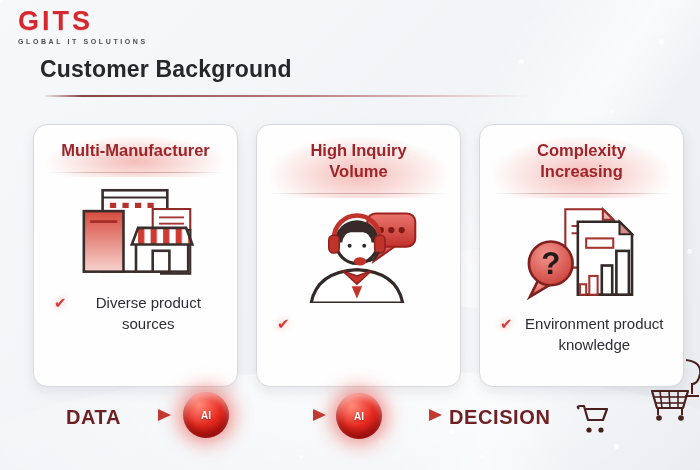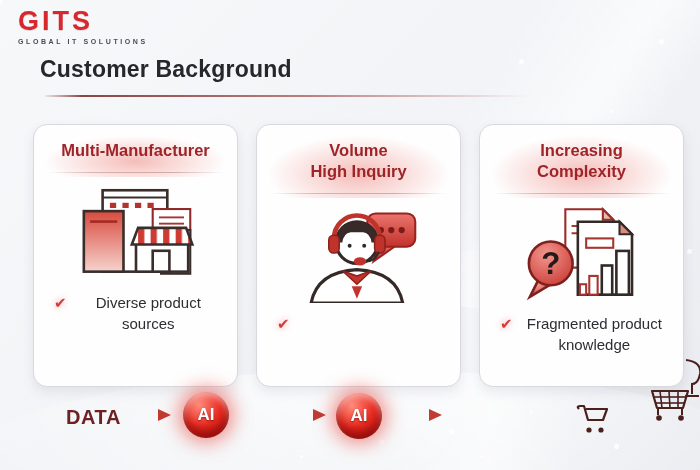--- a/index.html
+++ b/index.html
@@ -54,21 +54,21 @@
   .flow-label{position:absolute;font-size:20px;font-weight:800;color:#6e2125;letter-spacing:.6px;}
   .flow-data{left:66px;top:406px;}
   .flow-decision{left:449px;top:406px;}
   .flow-arrow{position:absolute;top:408px;}
   .arrow-1{left:123px;}
   .arrow-2{left:238px;}
   .arrow-3{left:394px;}
   .ai-ball{position:absolute;width:46px;height:46px;border-radius:50%;
     background:radial-gradient(circle at 35% 28%,#ff8a7a 0%,#ea2a20 48%,#9f0d0e 100%);
     box-shadow:0 0 18px 5px rgba(232,45,35,.5),inset 0 -7px 10px rgba(110,0,0,.55),inset 0 4px 6px rgba(255,255,255,.55);
-    color:#fff;font-weight:800;font-size:17px;display:flex;align-items:center;justify-content:center;
+    color:#fff;font-weight:800;font-size:10px;display:flex;align-items:center;justify-content:center;
     text-shadow:0 1px 2px rgba(80,0,0,.6);}
   .ball-1{left:183px;top:392px;}
   .ball-2{left:336px;top:393px;}
   .cart-small{position:absolute;left:575px;top:403px;}
   .cart-big{position:absolute;left:646px;top:386px;}
   .edge-icon{position:absolute;left:684px;top:358px;}
 </style>
 </head>
 <body>
 
@@ -125,22 +125,22 @@
         </svg>
       </div>
       <div class="card-bullet">
         <span class="check">✔</span>
         <span class="bullet-text">Diverse product sources</span>
       </div>
     </div>
 
     <div class="card">
       <div class="card-head">
+        <span class="card-title-line">High Inquiry</span>
         <span class="card-title-line">Volume</span>
-        <span class="card-title-line">High Inquiry</span>
       </div>
       <div class="card-divider"></div>
       <div class="card-iconwrap">
         <svg width="126" height="100" viewBox="0 0 120 96">
           <defs>
             <linearGradient id="gB" x1="0" y1="0" x2="0" y2="1">
               <stop offset="0" stop-color="#ea766e"></stop>
                 <stop offset="1" stop-color="#c2322c"></stop>
             </linearGradient>
           </defs>
@@ -163,22 +163,22 @@
           <ellipse cx="61" cy="56" rx="6" ry="4" fill="#c0332b"></ellipse>
         </svg>
       </div>
       <div class="card-bullet">
         <span class="check">✔</span>
       </div>
     </div>
 
     <div class="card">
       <div class="card-head">
+        <span class="card-title-line">Complexity</span>
         <span class="card-title-line">Increasing</span>
-        <span class="card-title-line">Complexity</span>
       </div>
       <div class="card-divider"></div>
       <div class="card-iconwrap">
         <svg width="126" height="100" viewBox="0 0 120 96">
           <defs>
             <radialGradient id="gQ" cx="0.4" cy="0.3" r="0.9">
               <stop offset="0" stop-color="#f2968d"></stop>
                 <stop offset="1" stop-color="#c4302a"></stop>
             </radialGradient>
           </defs>
@@ -193,21 +193,21 @@
           <rect x="67" y="70" width="8" height="18" fill="#fff" stroke="#a53530" stroke-width="2"></rect>
           <rect x="79" y="60" width="10" height="28" fill="#fff" stroke="#332a28" stroke-width="2.5"></rect>
           <rect x="93" y="46" width="12" height="42" fill="#fff" stroke="#332a28" stroke-width="2.5"></rect>
           <polygon points="18,74 10,90 30,78" fill="url(#gQ)" stroke="#7e211e" stroke-width="2.5"></polygon>
           <circle cx="30" cy="58" r="21" fill="url(#gQ)" stroke="#7e211e" stroke-width="2.5"></circle>
           <text x="30" y="68" text-anchor="middle" font-family="Liberation Sans, sans-serif" font-size="30" font-weight="bold" fill="#241a1a">?</text>
         </svg>
       </div>
       <div class="card-bullet">
         <span class="check">✔</span>
-        <span class="bullet-text">Fragmented product knowledge</span>
+        <span class="bullet-text">Environment product knowledge</span>
       </div>
     </div>
   </div>
 
   <div class="flow-label flow-data">DATA</div>
 
   <div class="flow-arrow arrow-1">
     <svg width="48" height="14" viewBox="0 0 48 14">
       <defs>
           <linearGradient id="gA1" x1="0" y1="0" x2="1" y2="0">
@@ -237,20 +237,21 @@
 
   <div class="ai-ball ball-2">AI</div>
 
   <div class="flow-arrow arrow-3">
     <svg width="48" height="14" viewBox="0 0 48 14">
       <line x1="0" y1="7" x2="36" y2="7" stroke="url(#gA1)" stroke-width="4"></line>
       <polygon points="35,1 48,7 35,13" fill="#c23a31"></polygon>
     </svg>
   </div>
 
+  <div class="flow-label flow-decision">DECISION</div>
 
   <div class="cart-small">
     <svg width="36" height="32" viewBox="0 0 36 32">
       <path d="M4 6 q-3 -3 1 -3 h4 l4 14 h15 l4 -11 h-21" stroke="#4a201d" stroke-width="2.2" fill="none" stroke-linejoin="round"></path>
       <circle cx="14" cy="27" r="2.6" fill="#4a201d"></circle>
       <circle cx="26" cy="27" r="2.6" fill="#4a201d"></circle>
     </svg>
   </div>
 
   <div class="cart-big">

